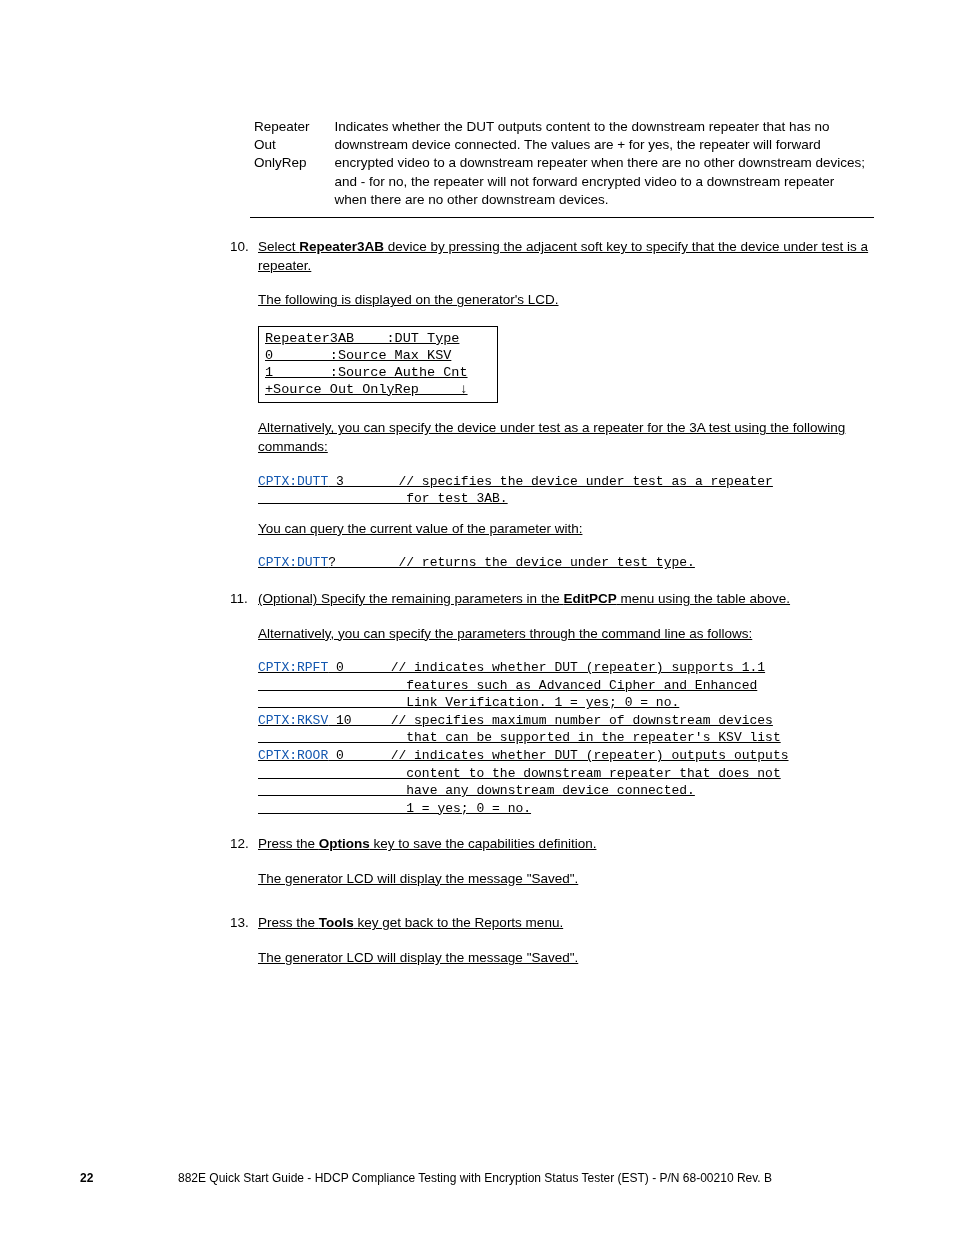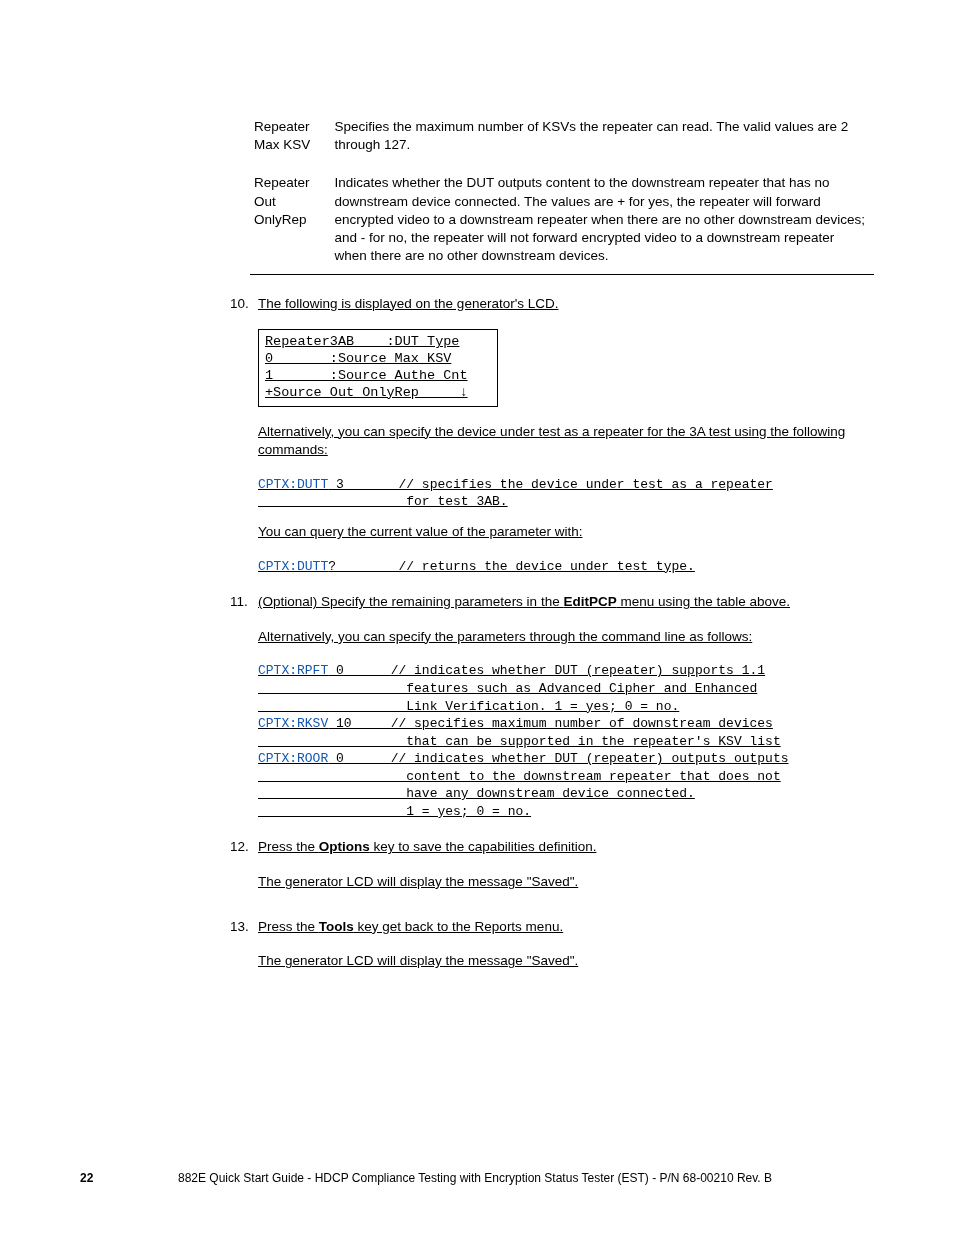--- a/index.html
+++ b/index.html
@@ -99,34 +99,31 @@
     text-align: center;
   }
 </style>
 </head>
 <body>
 
 <div class="page">
   <div class="content">
     <table class="param">
       <tbody>
-      <tr>
-        <td>Repeater Max KSV</td>
-        <td>Specifies the maximum number of KSVs the repeater can read. The valid values are 2 through 127.</td>
-      </tr>
       <tr class="last">
         <td>Repeater Out OnlyRep</td>
         <td>Indicates whether the DUT outputs content to the downstream repeater that has no downstream device connected. The values are + for yes, the repeater will forward encrypted video to a downstream repeater when there are no other downstream devices; and - for no, the repeater will not forward encrypted video to a downstream repeater when there are no other downstream devices.</td>
       </tr>
     </tbody>
       </table>
 
     <ol>
       <li class="step">
         <span class="num">10.</span>
+        <p><span>Select </span><b>Repeater3AB</b><span> device by pressing the adjacent soft key to specify that the device under test is a repeater.</span></p>
         <p>The following is displayed on the generator's LCD.</p>
         <div class="lcd">Repeater3AB    :DUT Type
 0       :Source_Max_KSV
 1       :Source_Authe_Cnt
 +Source_Out_OnlyRep     ↓</div>
         <p>Alternatively, you can specify the device under test as a repeater for the 3A test using the following commands:</p>
         <div class="cmd"><span class="kw">CPTX:DUTT</span><span> 3       // specifies the device under test as a repeater
                    for test 3AB.</span></div>
         <p>You can query the current value of the parameter with:</p>
         <div class="cmd"><span class="kw">CPTX:DUTT</span><span>?        // returns the device under test type.</span></div>

